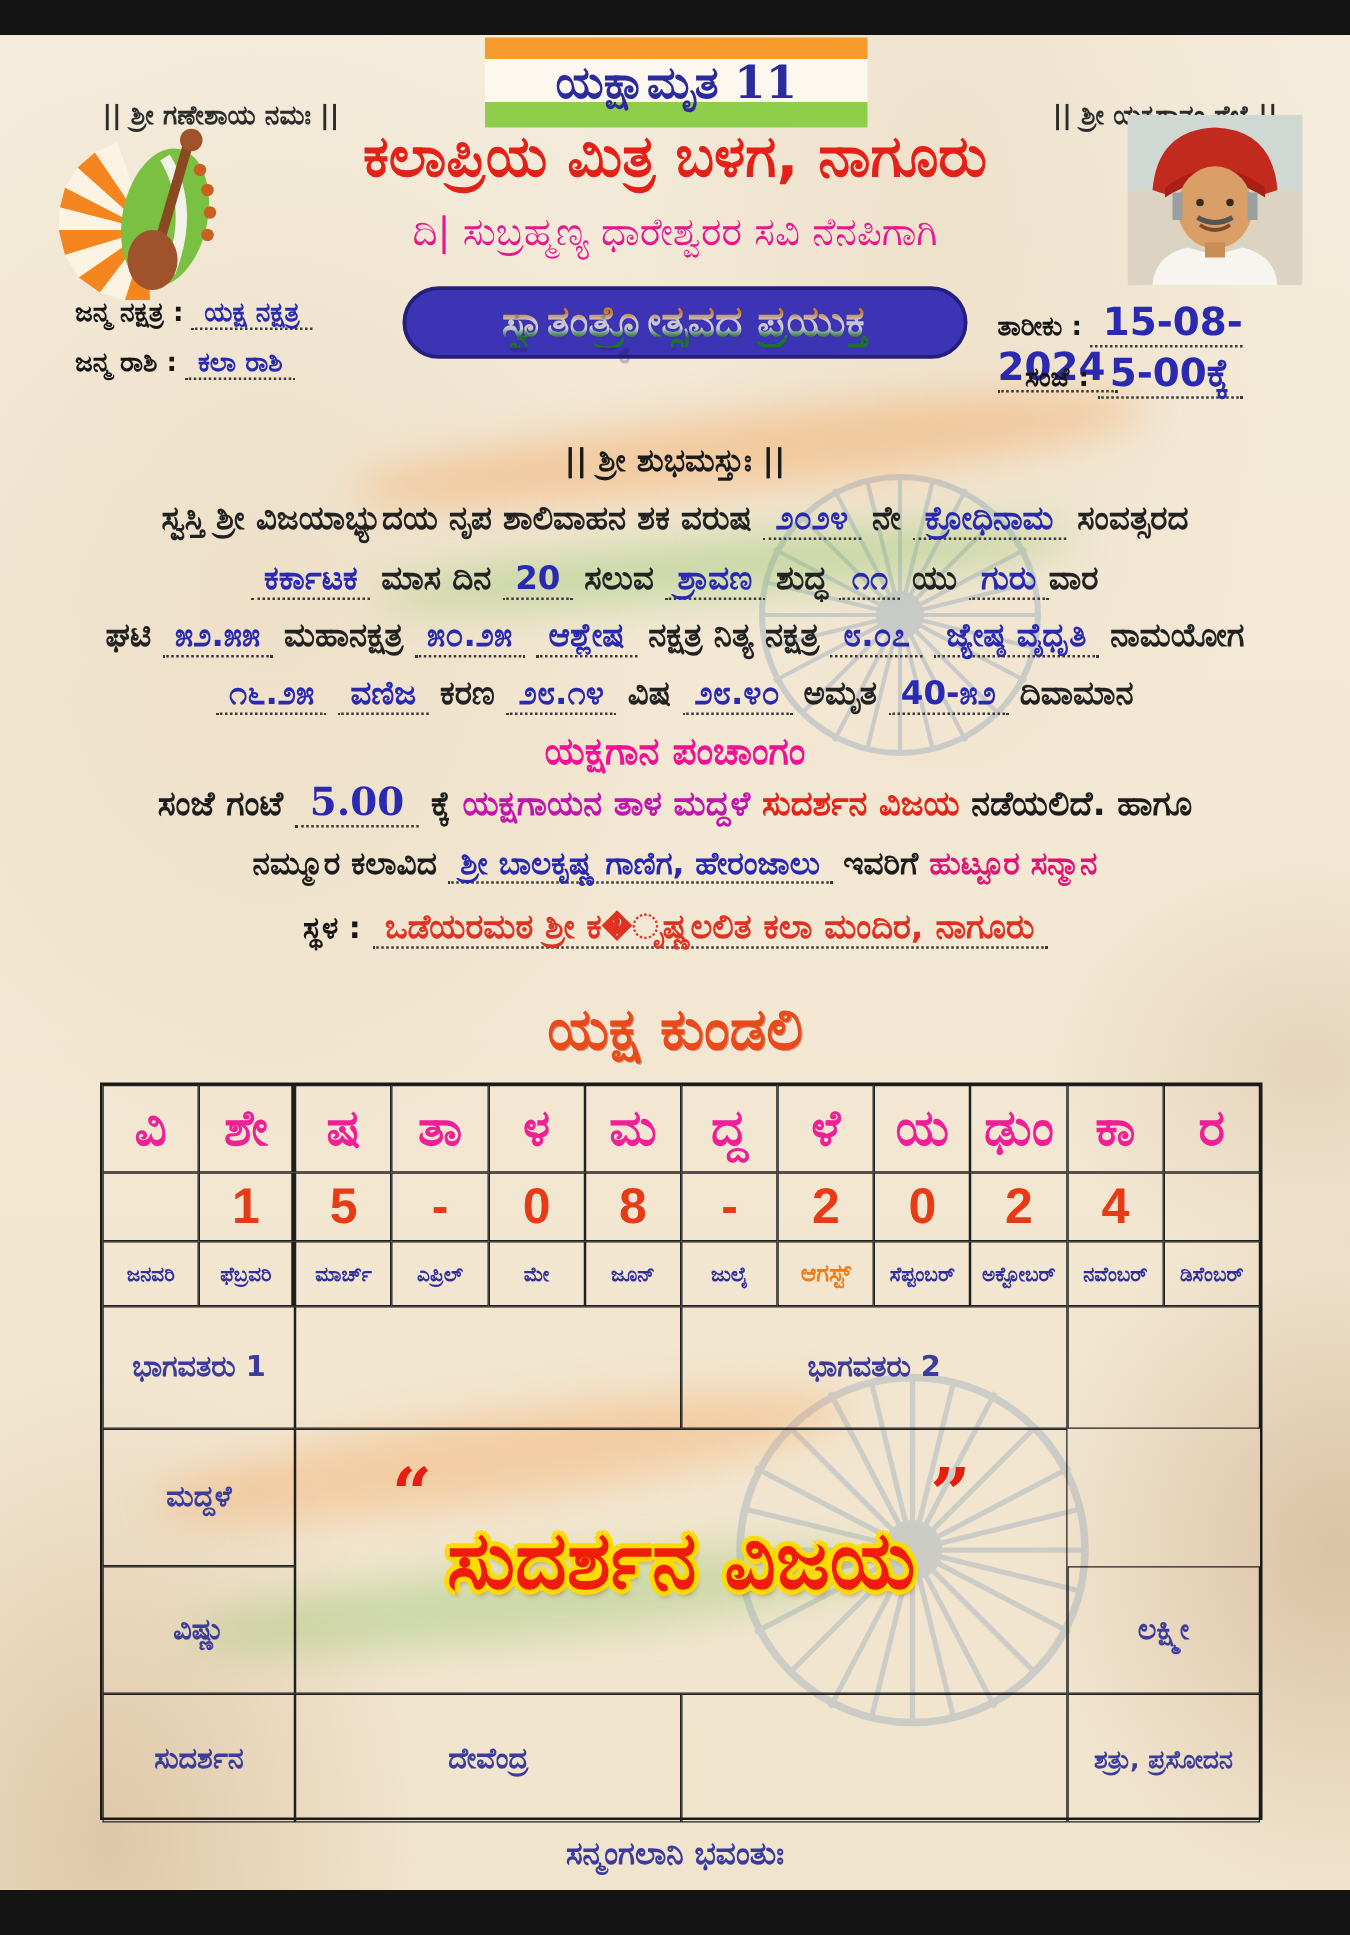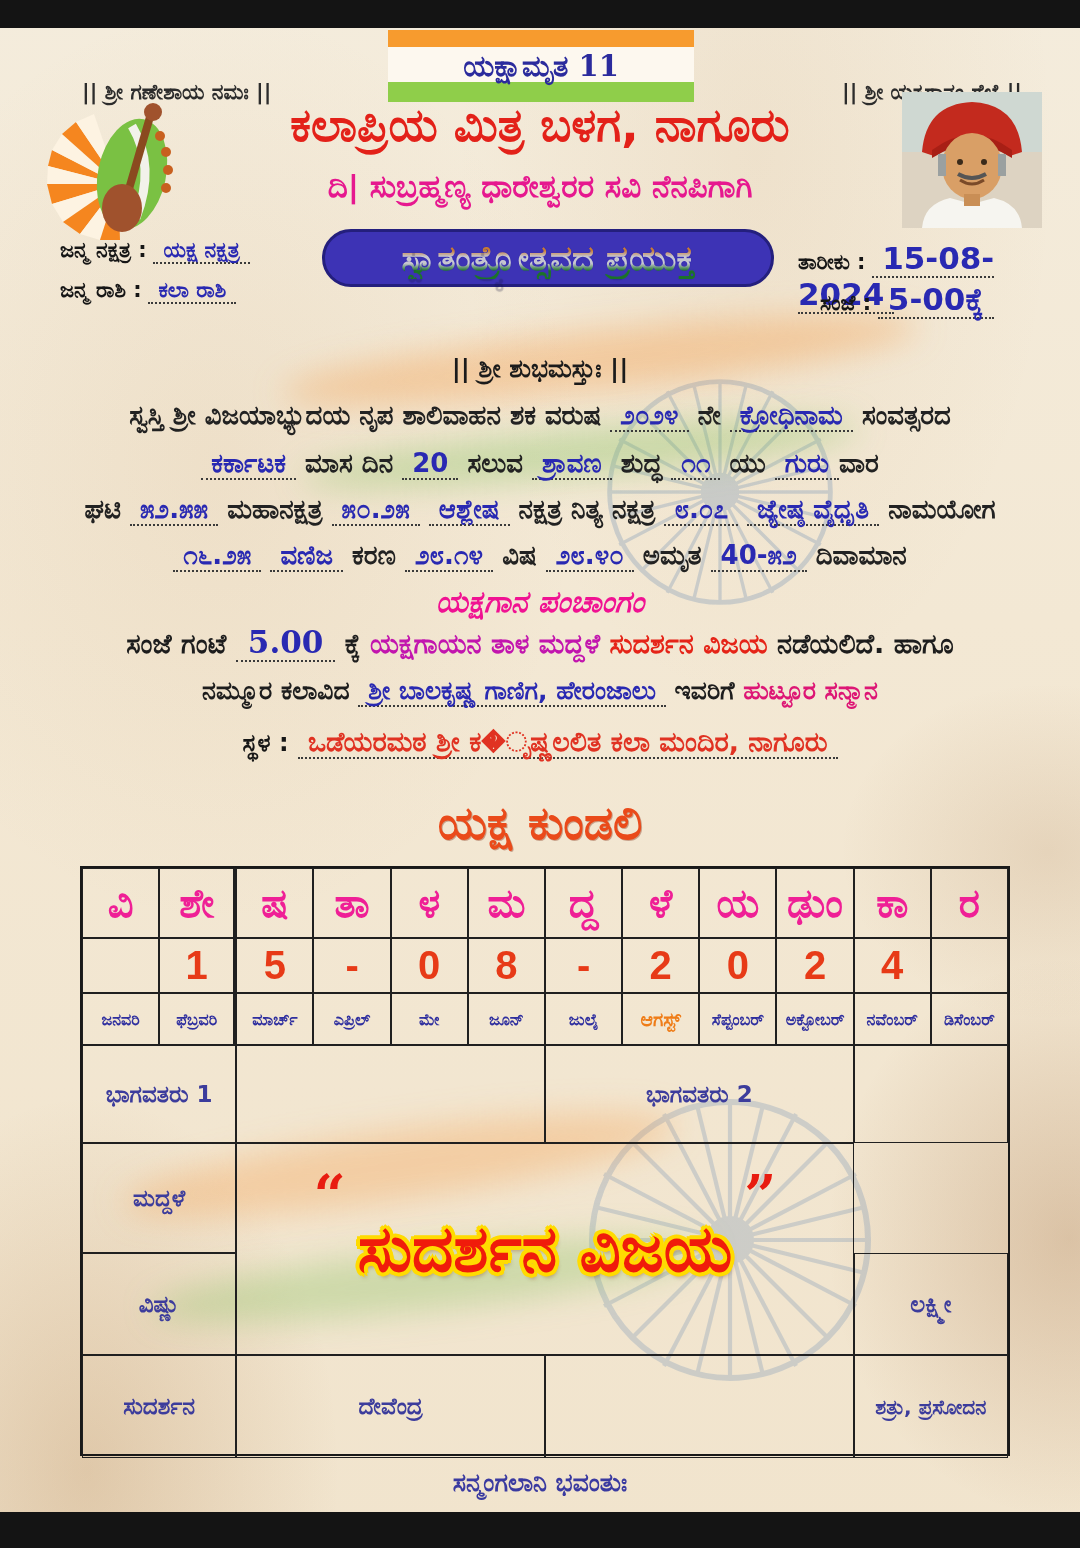--- a/index.html
+++ b/index.html
@@ -27,24 +27,24 @@
   .sw-green2{left:150px;top:1250px;width:560px;height:60px;background:rgba(120,190,80,.30);transform:rotate(-6deg);}
 
   .inv-side{position:absolute;top:80px;font-size:21px;font-weight:bold;color:#2c2c2c;}
   .inv-left{left:82px;}
   .inv-right{right:58px;}
   .band{
     position:absolute;top:30px;left:388px;width:306px;height:72px;
     background:linear-gradient(180deg,#f79b2e 0 24%,#fdf8ef 24% 72%,#8fce4a 72% 100%);
     display:flex;align-items:center;justify-content:center;
   }
-  .band-title{font-size:29px;font-weight:bold;color:#2b2b9d;font-family:"DejaVu Serif","Liberation Serif",serif;}
+  .band-title{font-size:36px;font-weight:bold;color:#2b2b9d;font-family:"DejaVu Serif","Liberation Serif",serif;}
 
   .org-name{position:absolute;top:98px;left:0;width:100%;text-align:center;font-size:46px;font-weight:bold;color:#e32119;}
-  .org-memorial{position:absolute;top:168px;left:0;width:100%;text-align:center;font-size:31px;font-weight:bold;color:#e6188f;}
+  .org-memorial{position:absolute;top:168px;left:0;width:100%;text-align:center;font-size:31px;font-weight:normal;color:#e6188f;}
 
   .logo{position:absolute;top:96px;left:40px;}
   .photo{position:absolute;top:92px;left:902px;}
 
   .lbl{font-size:21px;font-weight:bold;color:#161616;}
   .val-blue{color:#2929b2;font-weight:bold;border-bottom:2.5px dotted #3a3a3a;padding:0 10px;}
   .val-red{color:#e03222;font-weight:bold;border-bottom:2.5px dotted #3a3a3a;padding:0 10px;}
   .field{position:absolute;font-size:21px;}
   .f1{top:238px;left:60px;}
   .f2{top:278px;left:60px;}
@@ -67,21 +67,21 @@
   .cline{position:absolute;left:0;width:100%;text-align:center;}
   .inv1{top:314px;font-size:25px;font-weight:bold;color:#1b1b1b;}
   .inv2{top:354px;font-size:25px;font-weight:bold;color:#1b1b1b;}
 
   .para{font-size:26px;font-weight:bold;color:#222;}
   .pl1{top:400px;}
   .pl2{top:448px;}
   .pl3{top:494px;}
   .pl4{top:540px;}
 
-  .panchanga-h{top:584px;font-size:30px;font-weight:bold;color:#f01292;font-style:italic;}
+  .panchanga-h{top:584px;font-size:30px;font-weight:bold;color:#f01292;}
   .event-line{top:624px;font-size:27px;font-weight:bold;color:#1d1d1d;}
   .event-time{color:#2929b2;font-size:31px;border-bottom:2.5px dotted #3a3a3a;padding:0 12px;font-family:"DejaVu Serif","Liberation Serif",serif;}
   .hl-magenta{color:#c215ae;}
   .hl-red{color:#e52418;}
   .artist-line{top:676px;font-size:25px;font-weight:bold;}
   .honour{color:#dd1675;}
   .venue-line{top:726px;font-size:27px;font-weight:bold;}
 
   .kundali-h{top:796px;font-size:46px;font-weight:bold;color:#ea4a1a;text-shadow:1px 1px 0 rgba(120,30,0,.35);}
 

